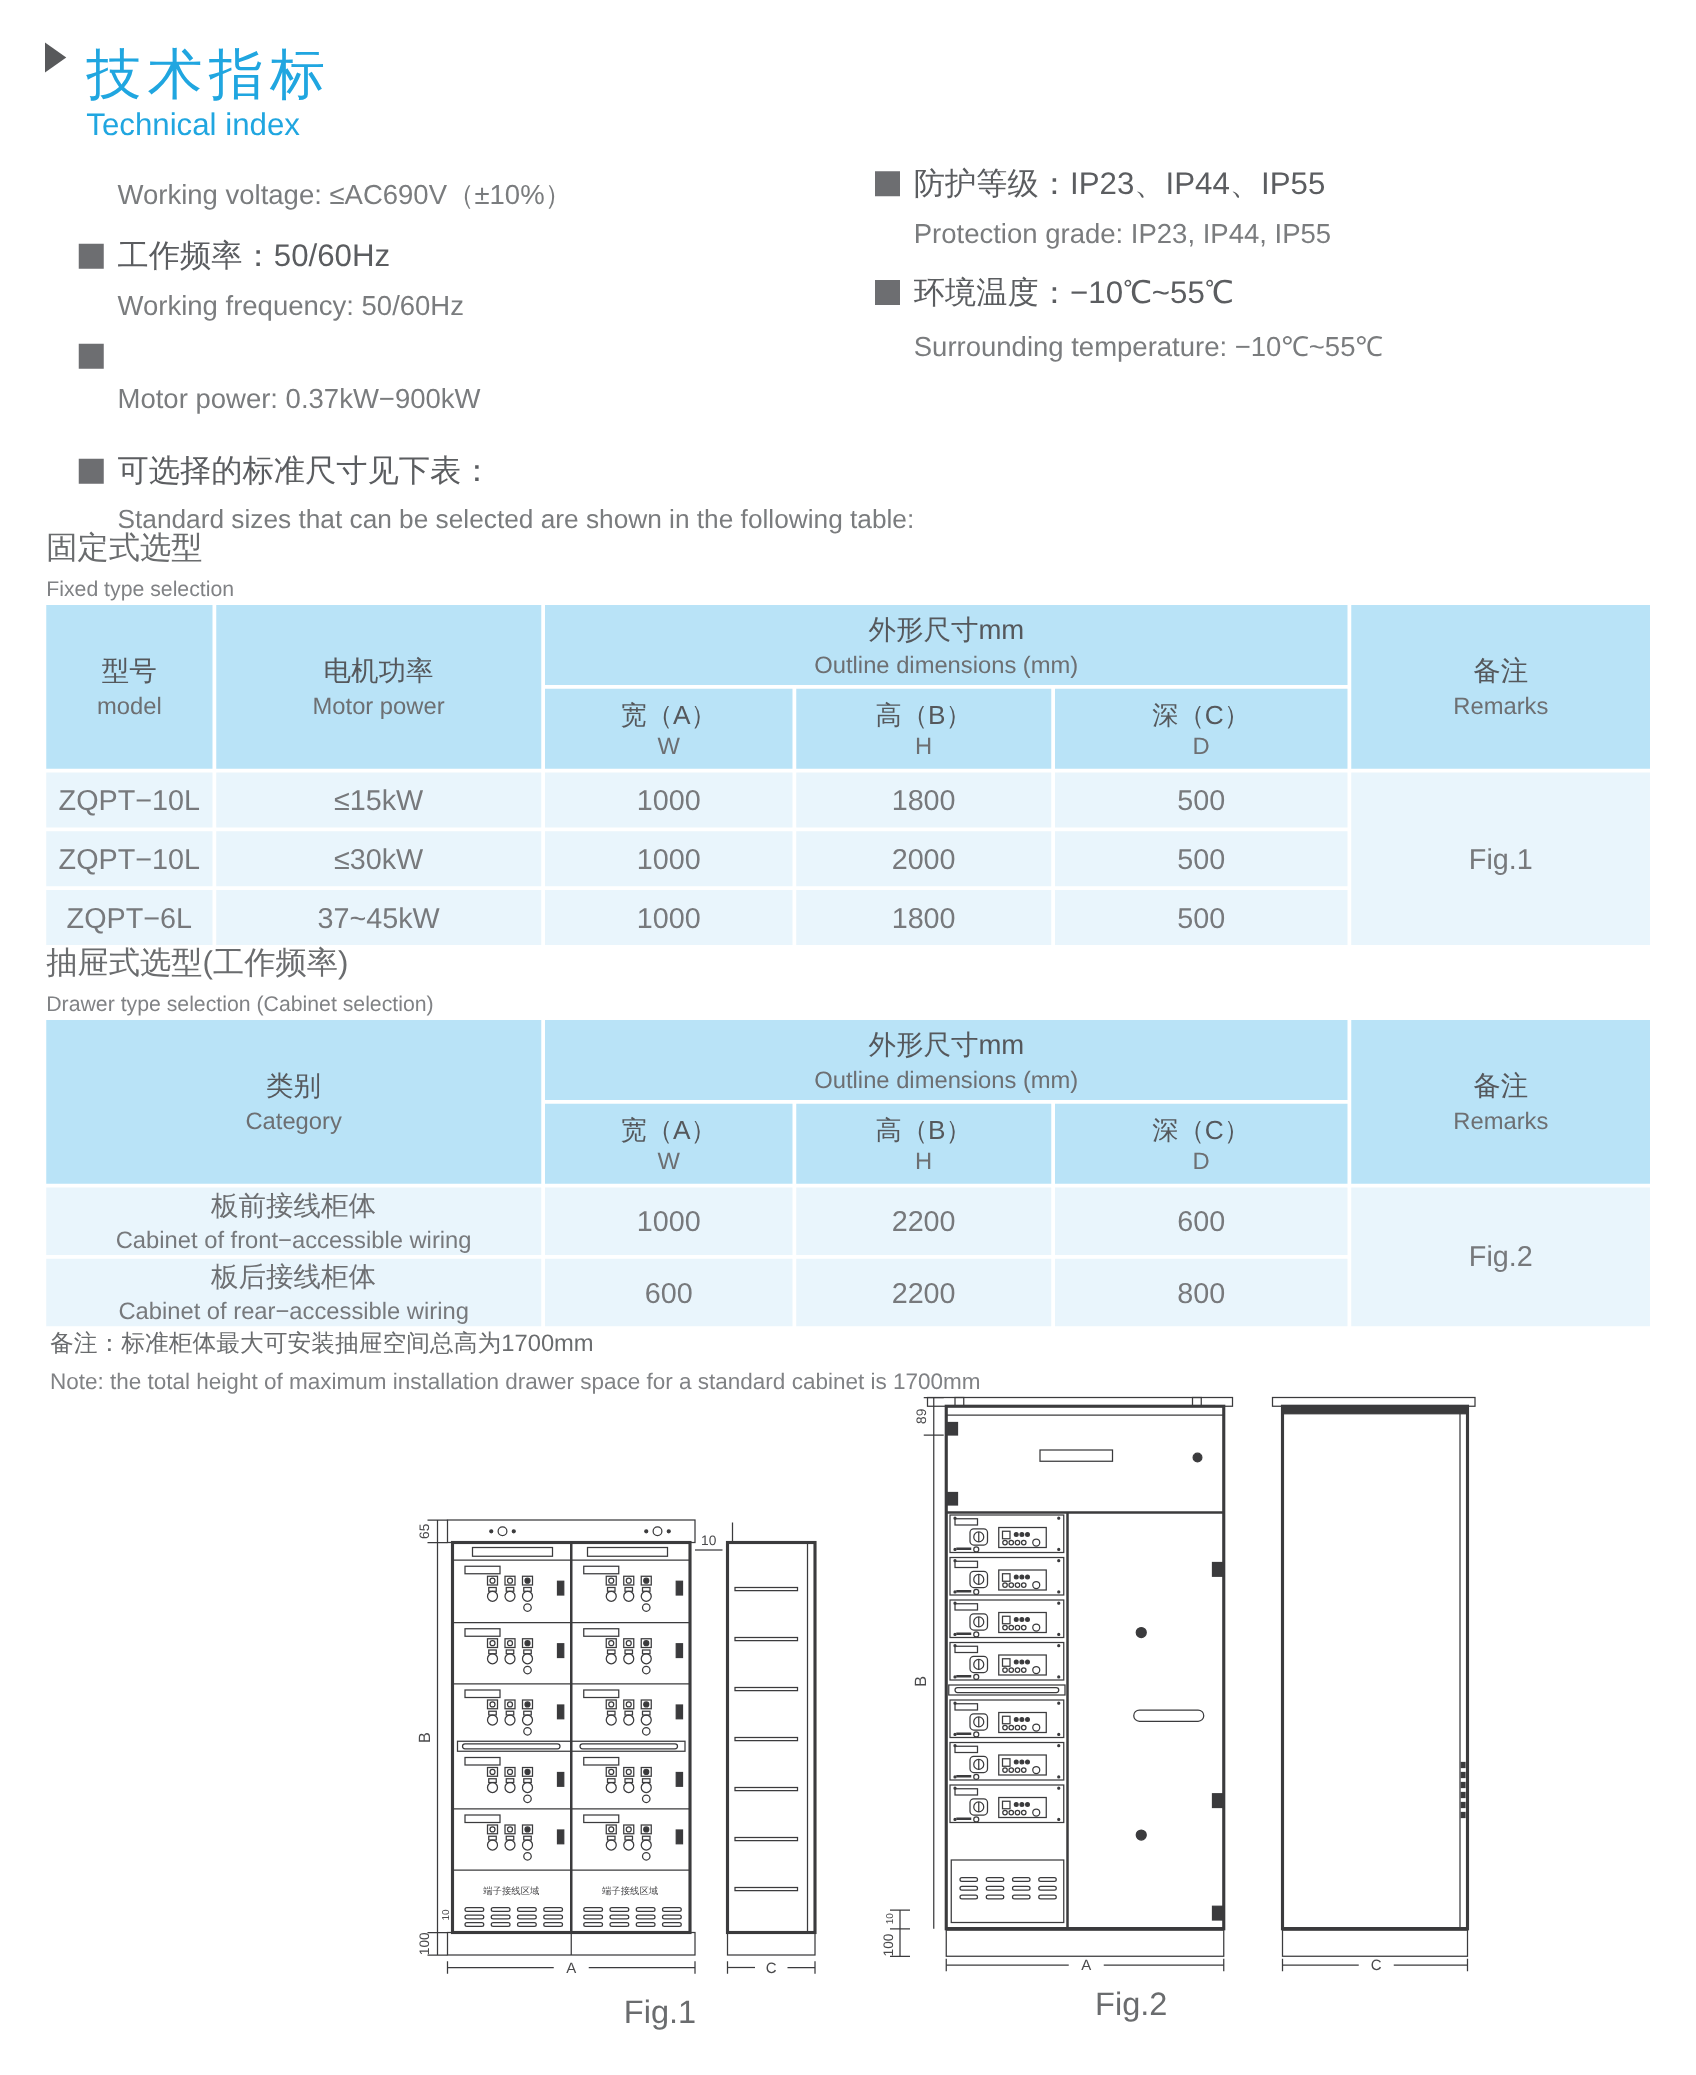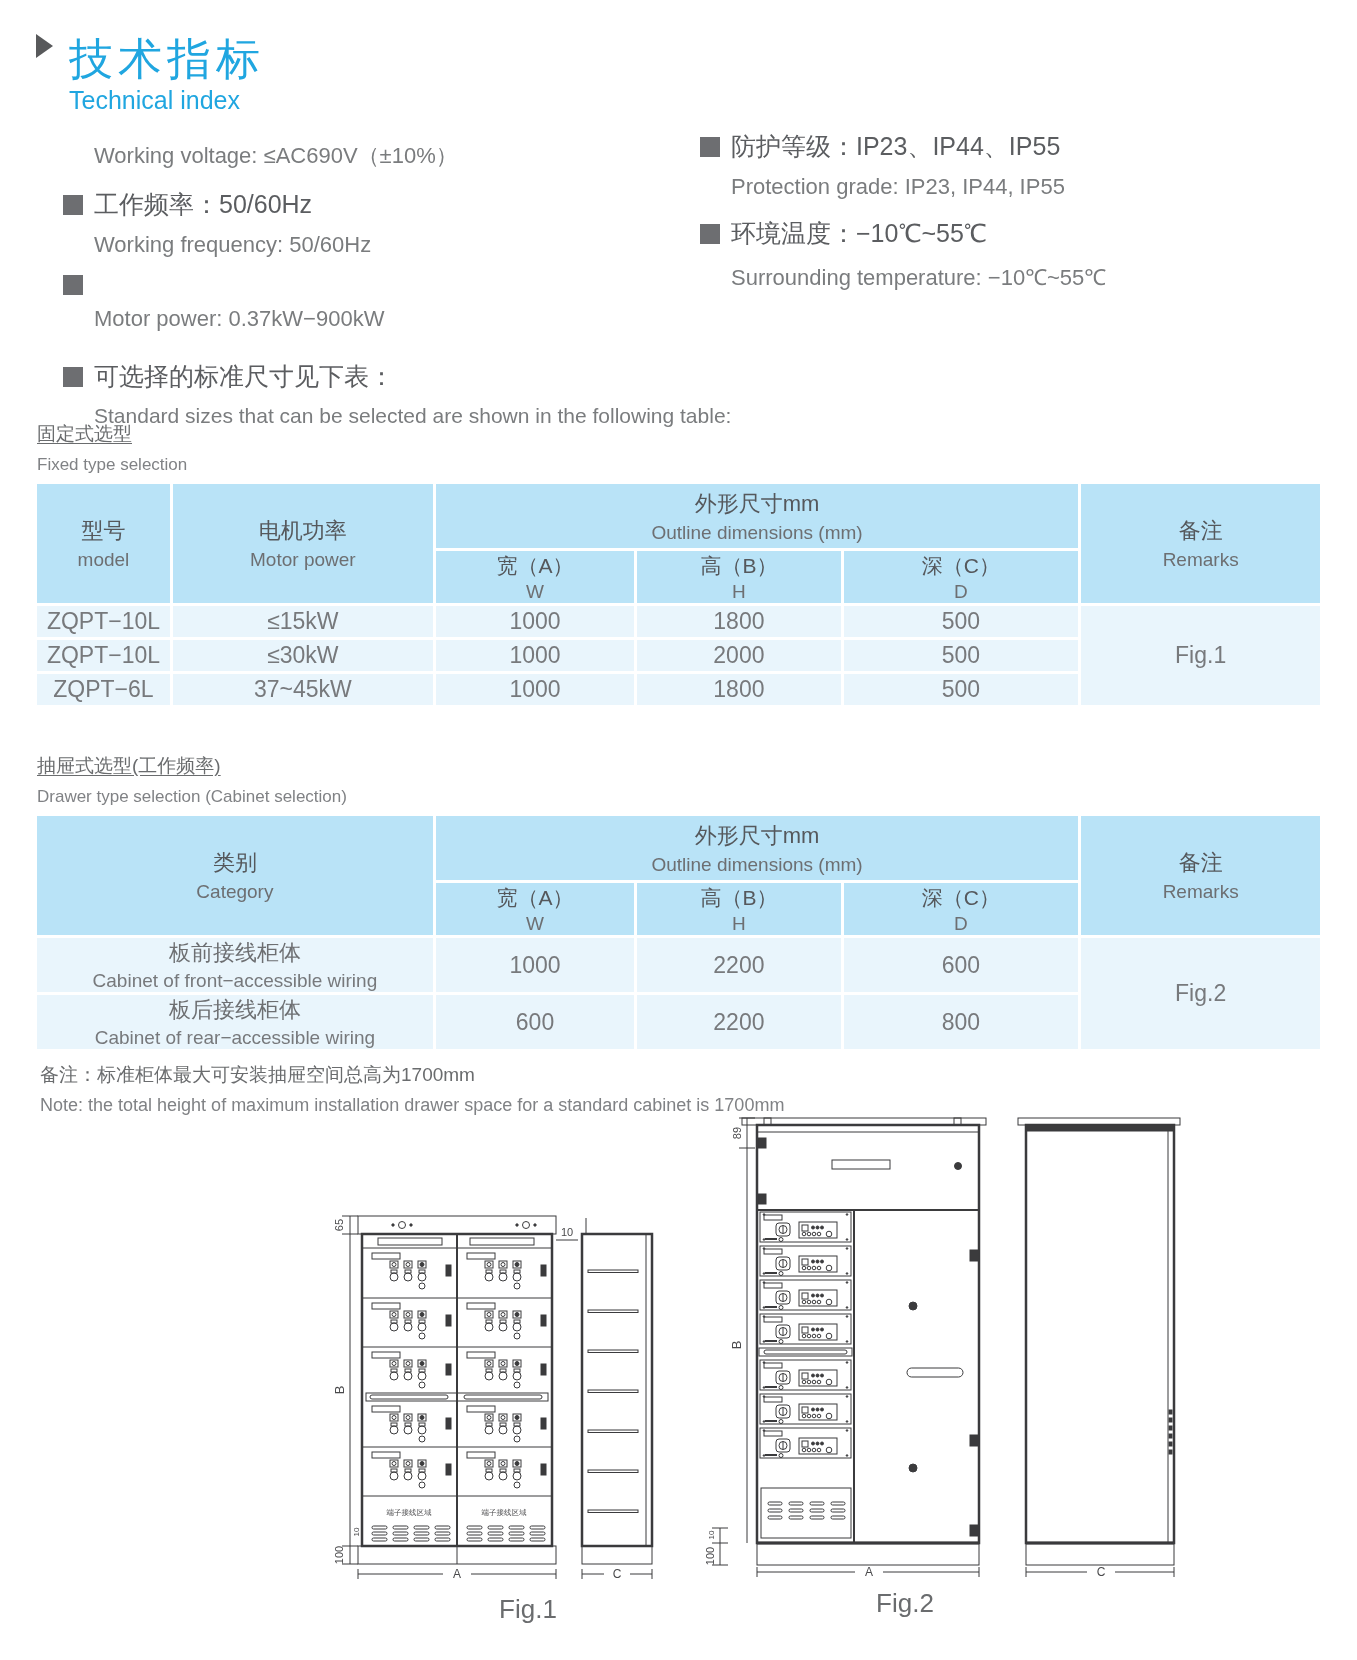--- a/index.html
+++ b/index.html
@@ -19,35 +19,35 @@
   
   .spec-col{display:block;}
   .spec-cn{display:flex;align-items:center;font-size:25px;color:#5b5d60;white-space:nowrap;}
   .bullet{width:20px;height:20px;background:#6d6e71;margin-right:11px;flex:none;}
   .spec-en{font-size:22px;color:#7a7c7e;margin:11px 0 17px 31px;white-space:nowrap;}
 
   .intro-cn{display:flex;align-items:center;font-size:25px;color:#5b5d60;}
   .intro-en{font-size:21px;color:#7a7c7e;margin:11px 18px 0 31px;}
 
   
-  .sec-cn{font-size:19px;color:#6a6c6e;text-decoration:underline;text-underline-offset:3px;}
+  .sec-cn{font-size:25px;color:#6a6c6e;text-underline-offset:3px;}
   .sec-en{font-size:17px;color:#808285;margin-top:8px;}
 
   
   table.dim-table{border-collapse:separate;border-spacing:3px;table-layout:fixed;}
   .dim-table th{background:#b9e3f7;font-weight:normal;text-align:center;vertical-align:middle;padding:0;}
   .dim-table td{background:#e9f5fc;text-align:center;vertical-align:middle;padding:0;
     font-size:23px;color:#77797c;}
   .h-cn{font-size:22px;color:#55585c;}
   .h-en{font-size:19px;color:#6d6f72;margin-top:3px;}
   .sub-cn{font-size:21px;color:#55585c;}
   .sub-en{font-size:19px;color:#6d6f72;margin-top:1px;}
   .cat-cn{font-size:22px;color:#6d6f72;}
   .cat-en{font-size:19px;color:#77797c;margin-top:2px;}
-  tr.t1-head{height:64px;} tr.t1-sub{height:52px;} tr.t1-body{height:31px;}
+  tr.t1-head{height:64px;} tr.t1-sub{height:64px;} tr.t1-body{height:44px;}
   tr.t2-body{height:42px;}
 
   
   .note-cn{font-size:19px;color:#6a6c6e;}
   .note-en{font-size:18px;color:#808285;margin-top:7px;}
 
   
   svg.fig{position:absolute;font-family:"Liberation Sans",sans-serif;}
   svg.fig text{fill:#4a4a4c;stroke:none;}
   .fig-caption{position:absolute;width:120px;text-align:center;font-size:26px;color:#6a6c6e;}

